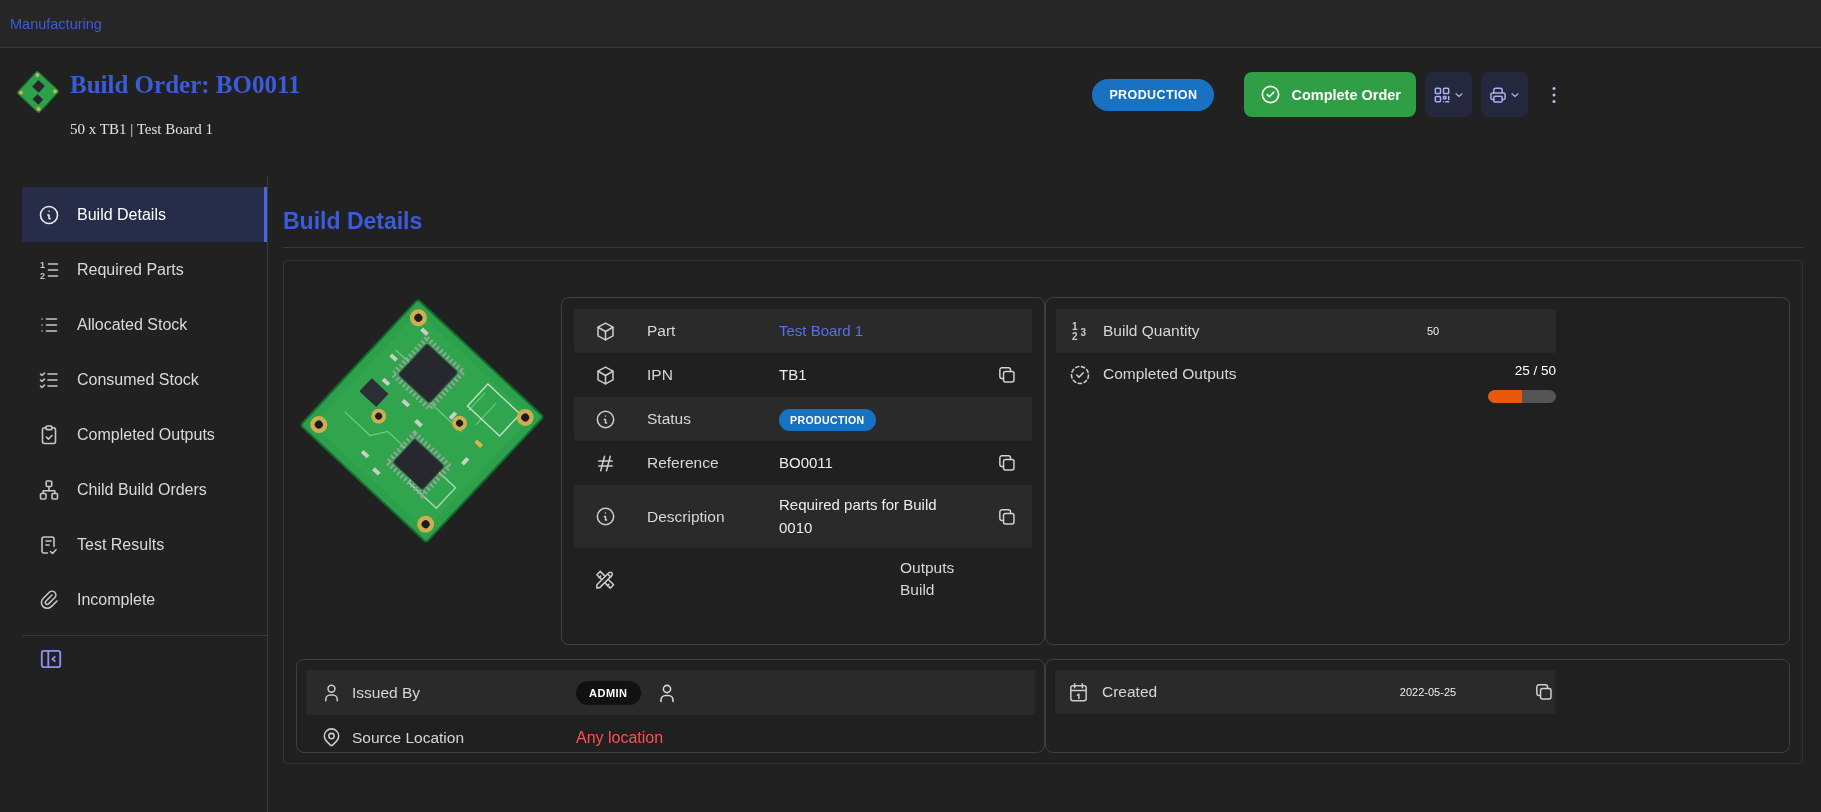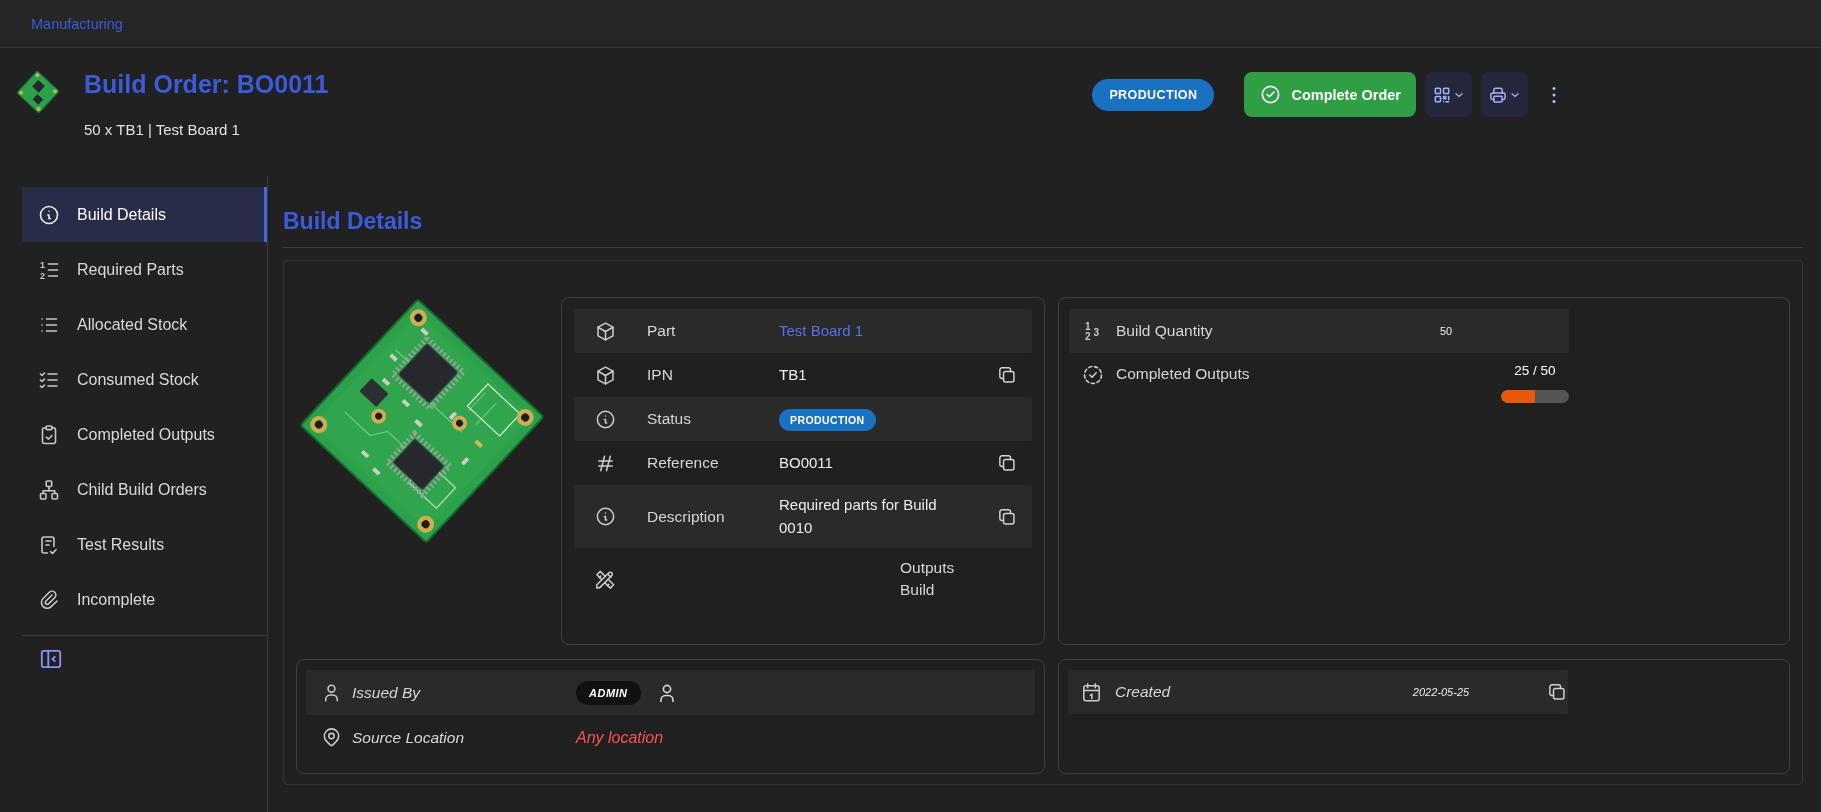--- a/index.html
+++ b/index.html
@@ -1,26 +1,26 @@
 <!DOCTYPE html>
 <html style="--accent-blue: #3b5bdb; --link-blue: #5672e8; --production-badge-blue: #1971c2; --complete-green: #2f9e44; --progress-orange: #e8590c; --location-red: #fa5252; --action-button-bg: #25283c; --action-button-fg: #a8aff2; --active-nav-bg: #272c49; --stripe: #2a2a2b;"><head>
 <meta charset="utf-8">
 <style>
   * { box-sizing: border-box; }
   html,body { margin:0; padding:0; background:#141414; }
   body { font-family:"Liberation Sans", sans-serif; }
   .page { position:relative; width:1821px; height:812px; background:#212121; color:#e6e6e6; overflow:hidden; }
 
   
-  .topbar { height:48px; background:#262626; border-bottom:1px solid #383838; display:flex; align-items:center; padding:0 31px; }
+  .topbar { height:48px; background:#262626; border-bottom:1px solid #383838; display:flex; align-items:center; padding:0 10px; }
   .crumb { color:var(--accent-blue,#3b5bdb); font-size:14.5px; text-decoration:none; cursor:pointer; }
 
   
   .header { height:128px; display:flex; align-items:flex-start; justify-content:space-between; padding:0 253px 0 15px; background:#212121; }
-  .header-left { display:flex; gap:23px; }
+  .header-left { display:flex; gap:9px;font-family:Liberation Serif, serif; }
   .thumb { width:46px; height:46px; margin-top:21px; cursor:pointer; }
   .title-block { display:flex; flex-direction:column; }
   .page-title { margin:23px 0 0 0; font-size:25px; font-weight:700; color:var(--accent-blue,#3b5bdb); line-height:1.1; }
   .page-subtitle { margin-top:22px; font-size:15px; color:#e2e2e2; }
   .header-right { display:flex; align-items:center; margin-top:24px; }
   .badge-production { background:var(--production-badge-blue,#1971c2); color:#fff; font-size:12.5px; font-weight:700; letter-spacing:.4px; padding:9px 17px; border-radius:17px; margin-right:30px; white-space:nowrap; }
   .btn-complete { display:flex; align-items:center; gap:9px; height:45px; padding:0 15px; border:none; border-radius:8px; background:var(--complete-green,#2f9e44); color:#fff; font-size:14.5px; font-weight:600; font-family:inherit; cursor:pointer; white-space:nowrap;justify-content:center; }
   .icon-btn { width:47px; height:45px; margin-left:9px; border:none; border-radius:8px; background:var(--action-button-bg,#25283c); color:var(--action-button-fg,#a8aff2); display:flex; align-items:center; justify-content:center; gap:1px; cursor:pointer; }
   .dots-btn { background:none; border:none; color:#b9bef5; margin-left:12px; cursor:pointer; padding:2px; }
 
@@ -30,52 +30,52 @@
   .nav-item { display:flex; align-items:center; gap:16px; height:55px; padding-left:15px; font-size:16px; color:#d9d9d9; cursor:pointer; }
   .nav-item .nicon { color:#c6c6c6; display:flex; }
   .nav-item.active { background:var(--active-nav-bg,#272c49); border-right:3px solid #4666e5; color:#fff; }
   .nav-item.active .nicon { color:#ececec; }
   .side-rule { border:none; border-top:1px solid #3a3a3a; margin:8px 0 10px 0; width:100%; }
   .collapse-btn { background:none; border:none; color:#8a93f5; width:fit-content; margin-left:16px; padding:0; cursor:pointer; }
 
   .main { flex:1; padding:18px 18px 0 15px; overflow:hidden; }
   .section-title { margin:14px 0 12px 0; font-size:23px; font-weight:700; color:var(--accent-blue,#3b5bdb); }
   .rule { border:none; border-top:1px solid #3a3a3a; margin:0; }
-  .outer-panel { margin-top:12px; border:1px solid #333333; border-radius:4px; padding:36px 12px 10px 12px; display:flex; gap:13px; }
+  .outer-panel { margin-top:12px; border:1px solid #333333; border-radius:4px; padding:36px 12px 10px 12px; display:flex; }
   .col-left { width:749px; flex-shrink:0; display:flex; flex-direction:column; gap:14px; }
   .col-right { flex:1; display:flex; flex-direction:column; gap:14px; }
   .top-row { display:flex; gap:14px; height:348px; }
   .pcb-box { width:251px; flex-shrink:0; display:flex; justify-content:center; }
   .pcb { width:246px; height:248px; cursor:pointer; }
 
   .card { border:1px solid #3f3f3f; border-radius:8px; background:#202020; }
   .details-card { flex:1; padding:11px 12px; }
   .summary-card { height:348px; padding:11px 10px; }
-  .mini-card { height:115px; padding:10px 9px;font-style:italic; }
+  .mini-card { height:94px; padding:10px 9px; }
 
   .trow { display:flex; align-items:center; min-height:44px; border-radius:2px; }
   .trow.striped { background:var(--stripe,#2a2a2b); }
   .trow.tall { min-height:62px;justify-content:space-between; }
   .cicon { width:73px; padding-left:20px; color:#cbcbcb; flex-shrink:0; display:flex; }
   .clabel { width:132px; font-size:15.5px; color:#d6d6d6; flex-shrink:0; line-height:1.4; }
   .cvalue { width:158px; font-size:15px; color:#ededed; overflow-wrap:anywhere; padding:9px 0; line-height:1.5; }
   .cvalue.link { color:var(--link-blue,#5672e8); cursor:pointer; }
   .wrap-narrow { display:inline-block; max-width:58px; }
   .copy-btn { margin-left:auto; margin-right:14px; background:none; border:none; color:#d2d2d2; padding:0; cursor:pointer; display:flex; }
   .status-badge { background:var(--production-badge-blue,#1971c2); color:#fff; font-size:10.5px; font-weight:700; letter-spacing:.4px; padding:5px 11px; border-radius:12px; white-space:nowrap; }
 
   
   .srow { display:flex; align-items:center; width:500px; min-height:44px; border-radius:2px; }
   .srow.striped { background:var(--stripe,#2a2a2b); }
   .srow .cicon { width:47px; padding-left:12px; }
   .srow .clabel { width:255px; }
   .srow .sval { width:150px; text-align:center; font-size:11px; color:#ededed; }
   .srow.progress-row { align-items:flex-start; padding-top:10px; min-height:66px; }
   .progress-block { margin-left:130px; width:126px; }
-  .progress-label { text-align:center; font-size:13.5px; color:#fff; margin-bottom:12px; }
+  .progress-label { text-align:right; font-size:13.5px; color:#fff; margin-bottom:12px; }
   .progress-track { height:13px; border-radius:7px; background:#555555; overflow:hidden; }
   .progress-fill { height:100%; background:var(--progress-orange,#e8590c); border-radius:7px 0 0 7px; width:50%; }
 
   
   .irow { display:flex; align-items:center; min-height:45px; border-radius:2px; }
   .irow.striped { background:var(--stripe,#2a2a2b); }
   .irow .cicon { width:46px; padding-left:14px; }
   .irow .clabel { width:224px; }
   .ival { display:flex; align-items:center; gap:14px; font-size:15px; color:#ededed; }
   .admin-badge { background:#111111; color:#fff; font-size:11px; font-weight:700; letter-spacing:.5px; padding:6px 13px; border-radius:13px; }

